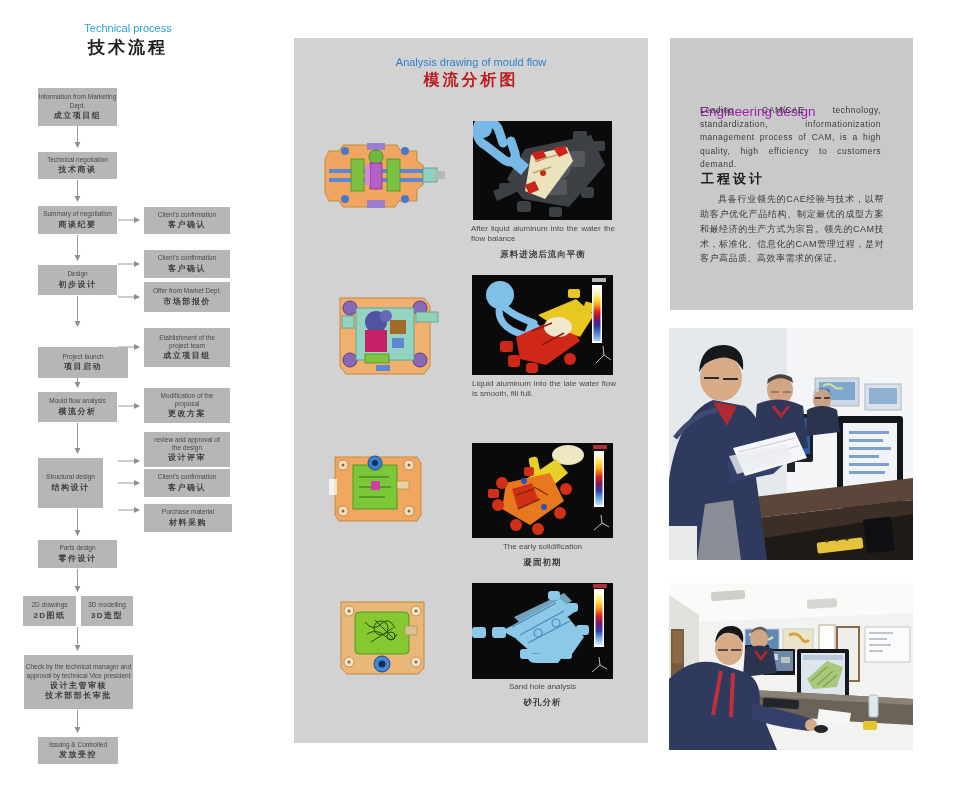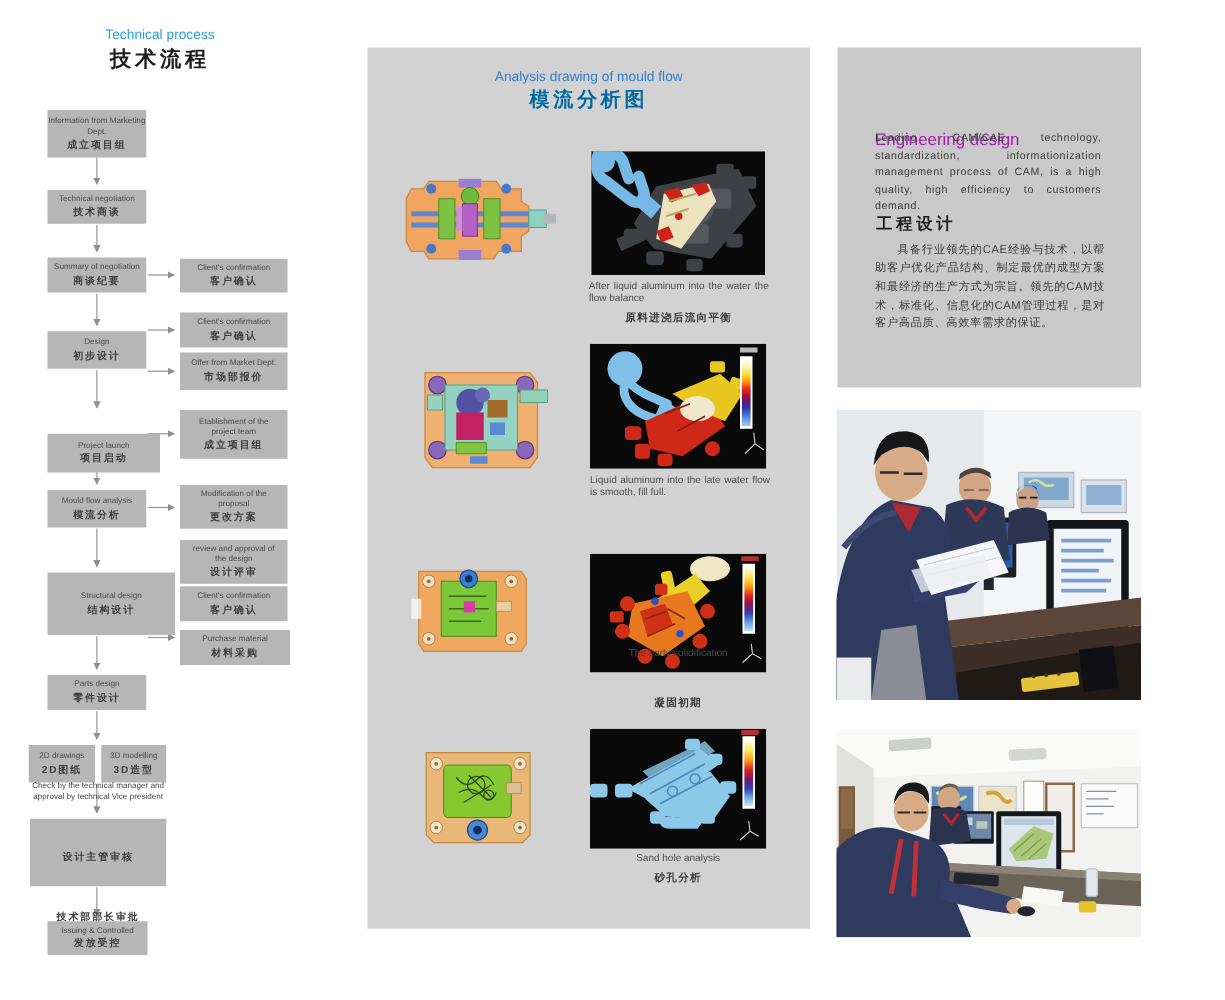--- a/index.html
+++ b/index.html
@@ -14,21 +14,21 @@
   .flow-box{position:absolute;background:#b6b6b6;color:#484848;display:flex;
             flex-direction:column;align-items:center;justify-content:center;
             text-align:center;line-height:1.25;}
   .fb-en{font-size:6.5px;}
   .fb-zh{font-size:8px;font-weight:bold;letter-spacing:1.5px;margin-top:1px;color:#3e3e3e;}
   
   .mid-panel{position:absolute;left:294px;top:38px;width:354px;height:705px;background:#d2d2d2;}
   .mid-title-en{position:absolute;left:0;top:18px;width:100%;text-align:center;
                 font-size:11px;color:#2b7fd0;}
   .mid-title-zh{position:absolute;left:0;top:32px;width:100%;text-align:center;
-                font-size:16px;font-weight:bold;letter-spacing:3px;color:#0369a1;}
+                font-size:16px;font-weight:bold;letter-spacing:3px;color:#b91c1c;}
   .cap-en{position:absolute;font-size:8px;color:#4a4a4a;line-height:1.3;text-align:justify;}
   .cap-en.center{text-align:center;}
   .cap-zh{position:absolute;font-size:8.5px;font-weight:bold;letter-spacing:1px;
           color:#3c3c3c;line-height:1.35;}
   .cap-zh.center{text-align:center;}
   .cap-zh.indent{text-indent:2em;text-align:left;}
   
   .eng-panel{position:absolute;left:670px;top:38px;width:243px;height:272px;background:#c9c9c9;}
   .eng-title-en{position:absolute;left:30px;top:42px;font-size:13.5px;color:#a21caf;margin-top:24px;}
   .eng-body-en{position:absolute;left:30px;top:66px;width:181px;font-size:8.5px;
@@ -93,37 +93,37 @@
     <span class="fb-zh">初步设计</span>
   </div>
   <div class="flow-box" style="left:38px;top:347px;width:90px;height:31px;">
     <span class="fb-en">Project launch</span>
     <span class="fb-zh">项目启动</span>
   </div>
   <div class="flow-box" style="left:38px;top:392px;width:79px;height:30px;">
     <span class="fb-en">Mould flow analysis</span>
     <span class="fb-zh">模流分析</span>
   </div>
-  <div class="flow-box" style="left:38px;top:458px;width:102px;height:50px;">
+  <div class="flow-box" style="left:38px;top:458px;width:65px;height:50px;">
     <span class="fb-en">Structural design</span>
     <span class="fb-zh">结构设计</span>
   </div>
   <div class="flow-box" style="left:38px;top:540px;width:79px;height:28px;">
     <span class="fb-en">Parts design</span>
     <span class="fb-zh">零件设计</span>
   </div>
   <div class="flow-box" style="left:23px;top:596px;width:53px;height:30px;">
     <span class="fb-en">2D drawings</span>
     <span class="fb-zh">2D图纸</span>
   </div>
   <div class="flow-box" style="left:81px;top:596px;width:52px;height:30px;">
     <span class="fb-en">3D modelling</span>
     <span class="fb-zh">3D造型</span>
   </div>
-  <div class="flow-box" style="left:24px;top:655px;width:109px;height:54px;gap:38px;">
+  <div class="flow-box" style="left:24px;top:655px;width:109px;height:54px;">
     <span class="fb-en">Check by the technical manager and approval by technical Vice president</span>
     <span class="fb-zh">设计主管审核</span>
     <span class="fb-zh" style="margin-top:0;">技术部部长审批</span>
   </div>
   <div class="flow-box" style="left:38px;top:737px;width:80px;height:27px;">
     <span class="fb-en">Issuing &amp; Controlled</span>
     <span class="fb-zh">发放受控</span>
   </div>
 
   <div class="flow-box" style="left:144px;top:207px;width:86px;height:27px;">
@@ -323,21 +323,21 @@
           <rect x="52" y="24" width="10" height="9" rx="2"></rect>
       </g>
       <path d="M44,52 l18,-6 M46,66 l22,-10 M62,44 l14,8" stroke="#8a2808" stroke-width="1.4" fill="none"></path>
       <circle cx="52" cy="38" r="3" fill="#3050c0"></circle>
         <circle cx="72" cy="64" r="3" fill="#3050c0"></circle>
       <rect x="122" y="8" width="10" height="56" fill="#fff"></rect>
       <rect x="123.5" y="10" width="7" height="52" fill="url(#cb3)"></rect>
       <rect x="121" y="2" width="14" height="4" fill="#b03030"></rect>
       <path d="M130,80 l-8,7 M130,80 l-1,-8 M130,80 l7,4" stroke="#cfcfcf" stroke-width=".9" fill="none"></path>
     </svg>
-    <div class="cap-en center" style="left:178px;top:480px;width:141px;">The early solidification</div>
+    <div class="cap-en center" style="left:178px;top:504px;width:141px;">The early solidification</div>
     <div class="cap-zh center" style="left:178px;top:519px;width:141px;">凝固初期</div>
 
     <svg class="abs" style="left:41px;top:560px;" width="95" height="80" viewBox="0 0 95 80">
       <path d="M6,4 h83 l0,66 -6,6 H12 l-6,-6 Z" fill="#e9b878" stroke="#c08840" stroke-width="1"></path>
       <circle cx="14" cy="13" r="5" fill="#f6e4c8" stroke="#b08040" stroke-width=".8"></circle>
         <circle cx="14" cy="13" r="1.5" fill="#8a6a3a"></circle>
       <circle cx="81" cy="13" r="5" fill="#f6e4c8" stroke="#b08040" stroke-width=".8"></circle>
         <circle cx="81" cy="13" r="1.5" fill="#8a6a3a"></circle>
       <circle cx="14" cy="64" r="5" fill="#f6e4c8" stroke="#b08040" stroke-width=".8"></circle>
         <circle cx="14" cy="64" r="1.5" fill="#8a6a3a"></circle>

